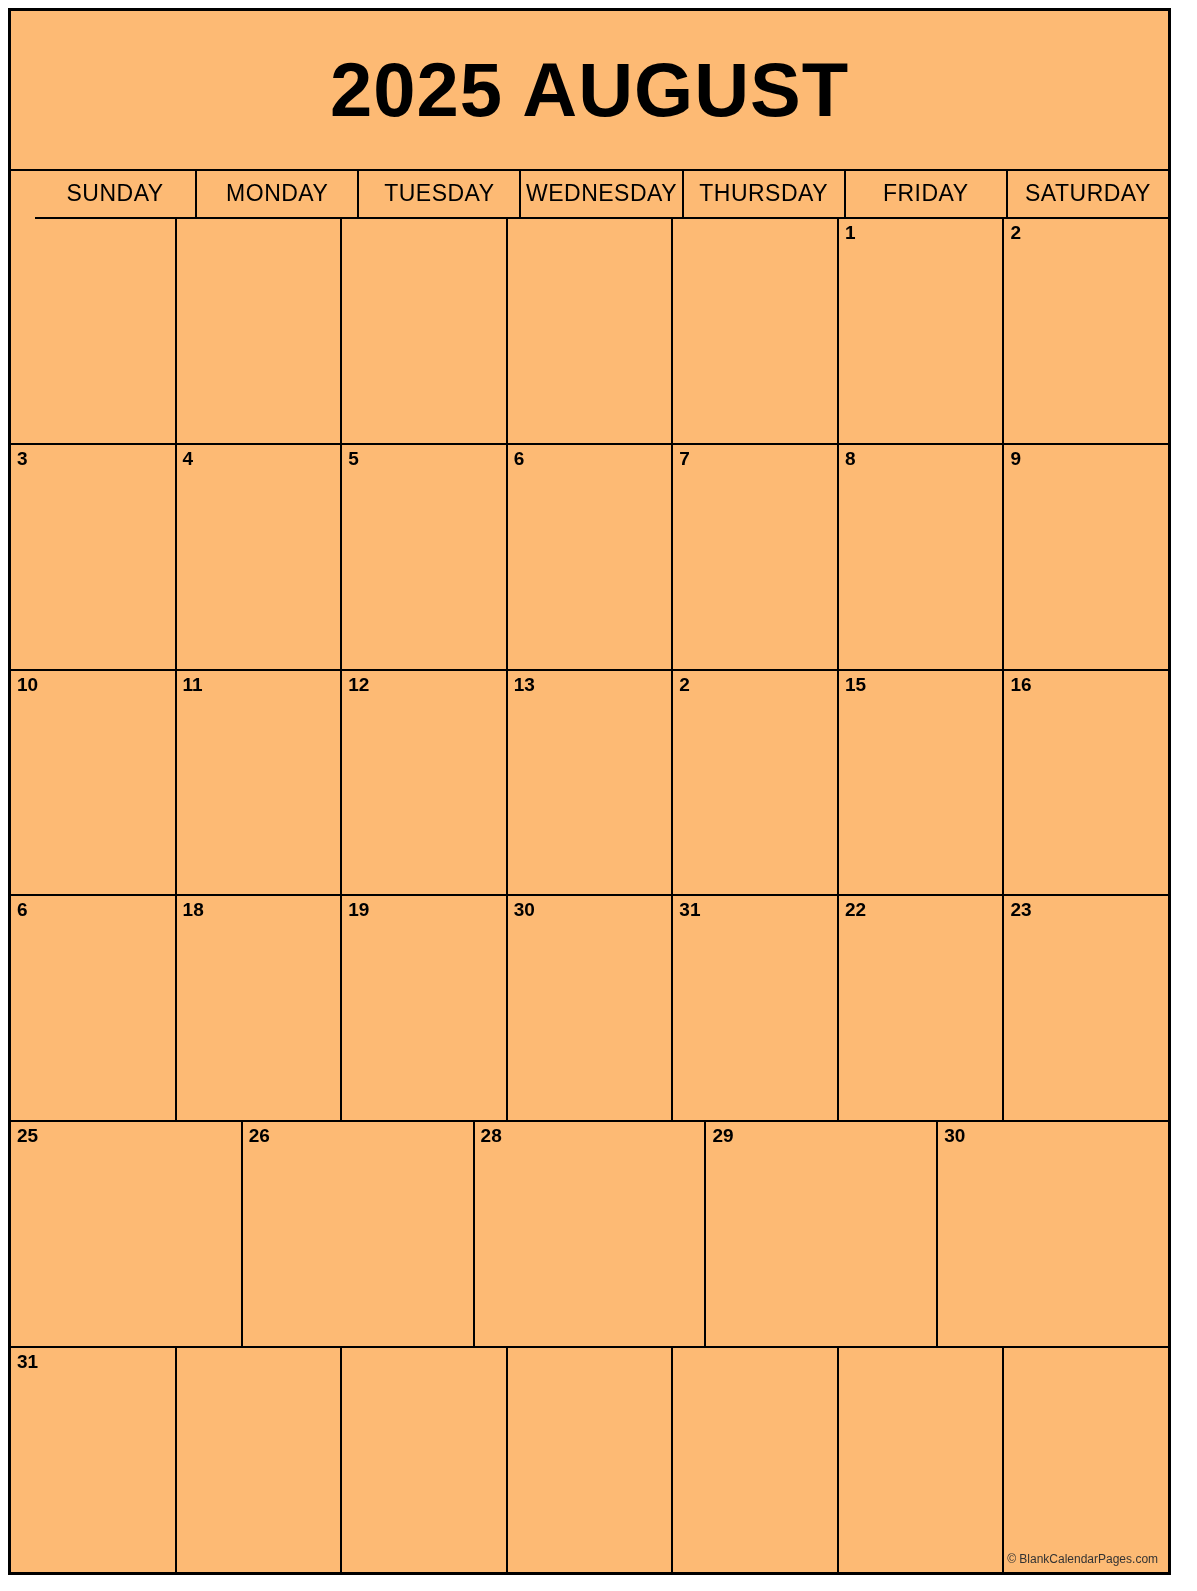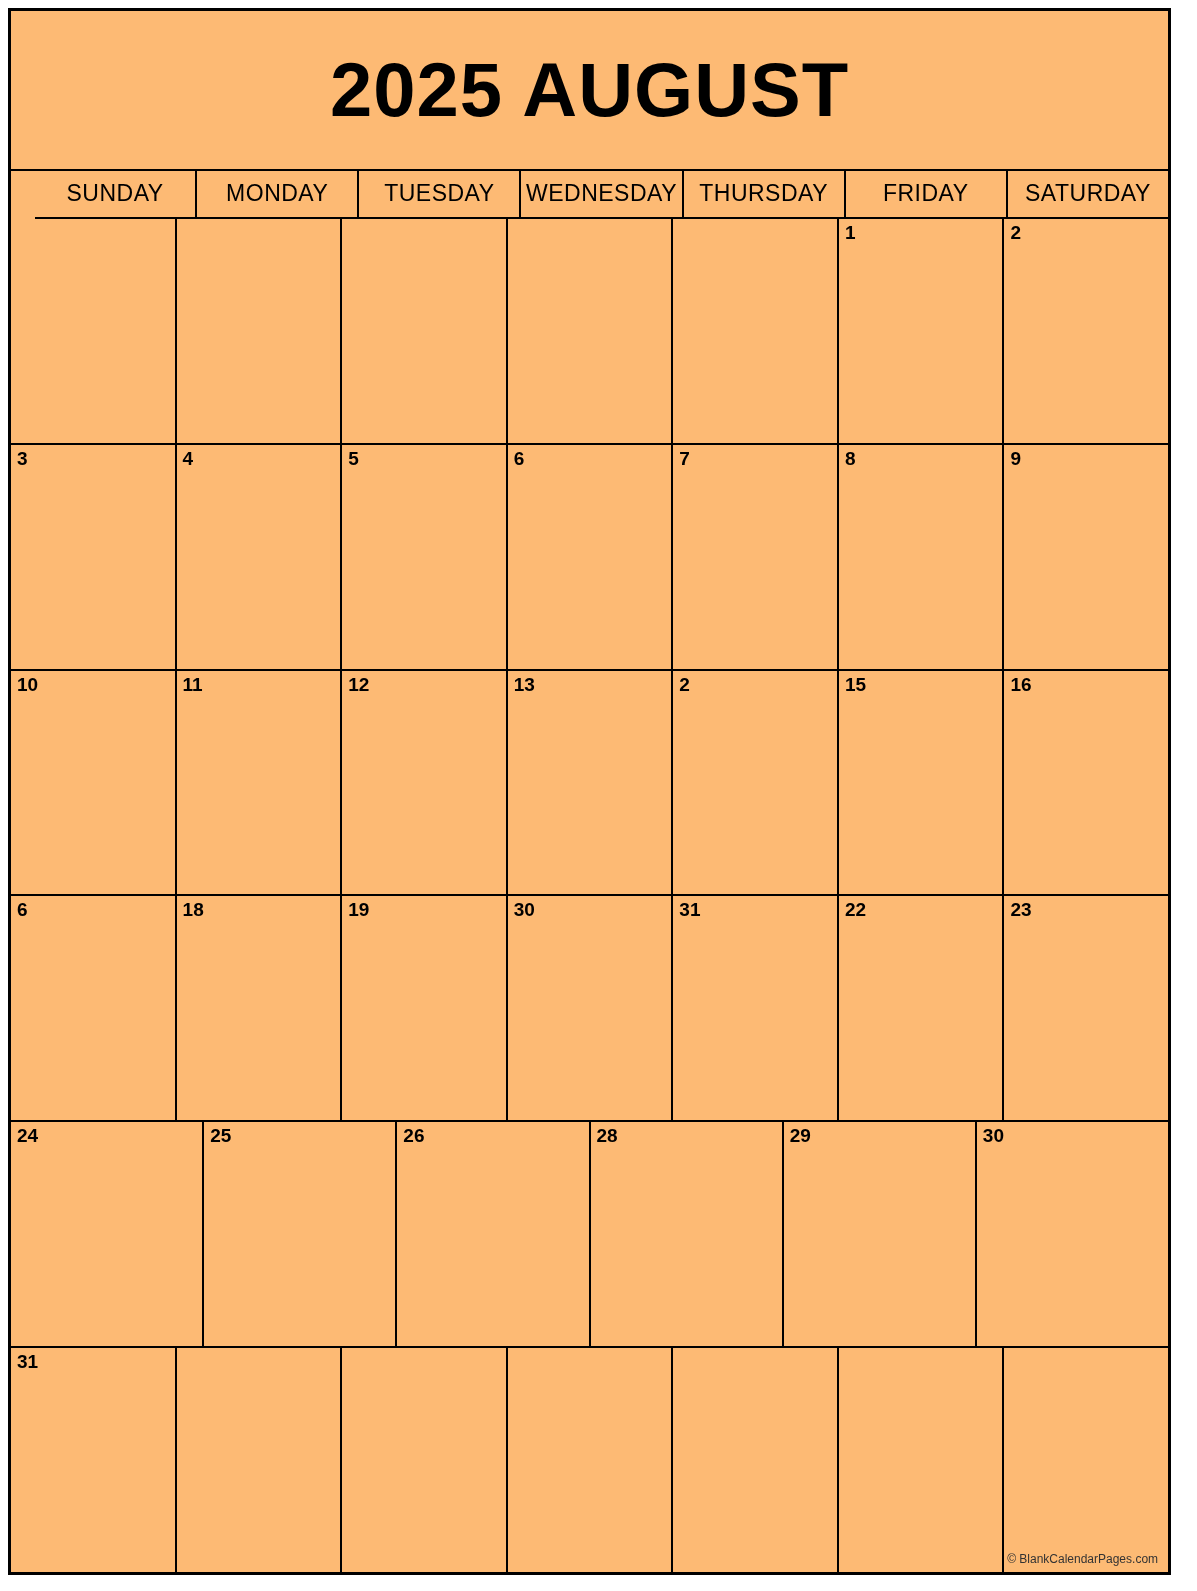--- a/index.html
+++ b/index.html
@@ -227,23 +227,20 @@
       <div class="day-cell">
           <div class="day-number">22</div>
         </div>
       <div class="day-cell">
           <div class="day-number">23</div>
         </div>
     </div>
 
     <div class="week-row">
       <div class="day-cell">
-          <div class="day-number">24</div>
-        </div>
-      <div class="day-cell">
           <div class="day-number">25</div>
         </div>
       <div class="day-cell">
           <div class="day-number">26</div>
         </div>
       <div class="day-cell">
           <div class="day-number">28</div>
         </div>
       <div class="day-cell">
           <div class="day-number">29</div>

